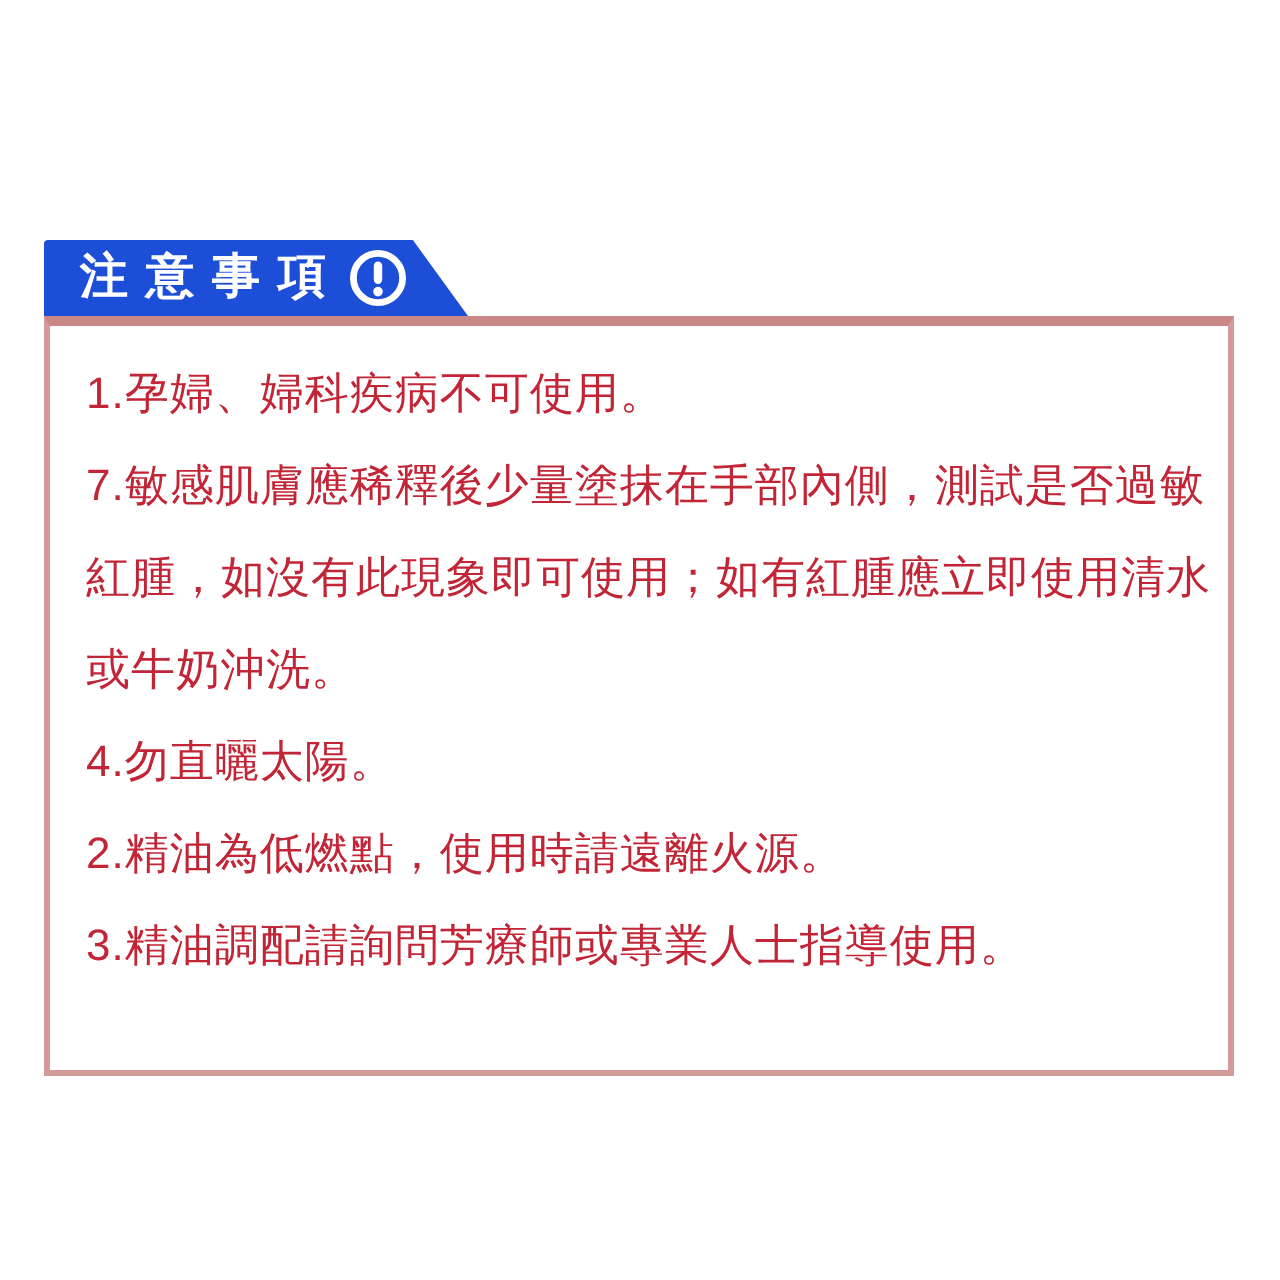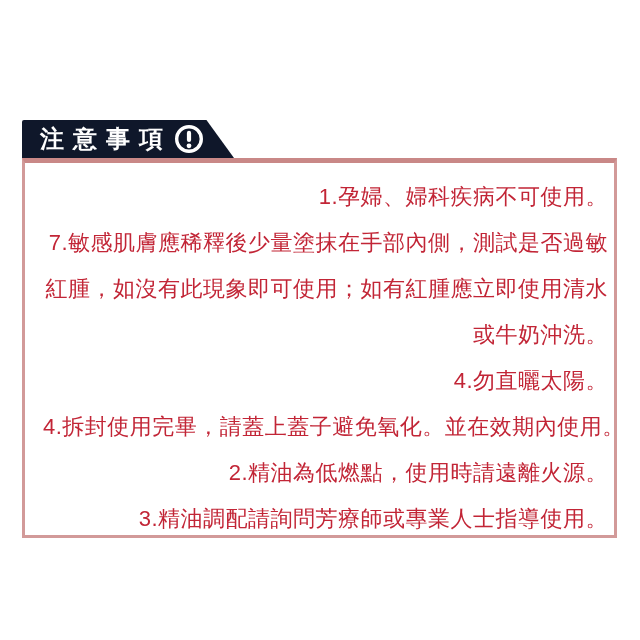--- a/index.html
+++ b/index.html
@@ -15,21 +15,21 @@
     background: #ffffff;
     overflow: hidden;
   }
   
   .banner-tab {
     position: absolute;
     left: 22px;
     top: 120px;
     width: 212px;
     height: 38px;
-    background: #0f172a;
+    background: #1d4ed8;
     clip-path: polygon(0 0, 87% 0, 100% 100%, 0 100%);
     border-radius: 2px 0 0 0;
     display: flex;
     align-items: center;
   }
   .banner-title {
     color: #ffffff;
     font-size: 24px;
     font-weight: bold;
     letter-spacing: 9px;
@@ -48,21 +48,20 @@
     position: absolute;
     left: 22px;
     top: 158px;
     width: 595px;
     height: 380px;
     box-sizing: border-box;
     background: #ffffff;
     border: 3px solid #d29a99;
     border-top: 5px solid #c98887;
     padding: 11px 6px 0 18px;
-    text-align: right;
   }
   .notice-line {
     color: #c22536;
     font-size: 22px;
     font-weight: 500;
     line-height: 46px;
     white-space: nowrap;
     letter-spacing: 0.5px;
   }
 </style>
@@ -79,18 +78,17 @@
       <circle cx="15" cy="21.8" r="2.4" fill="#ffffff"></circle>
     </svg>
   </div>
 
   <div class="notice-box">
     <div class="notice-line">1.孕婦、婦科疾病不可使用。</div>
     <div class="notice-line">7.敏感肌膚應稀釋後少量塗抹在手部內側，測試是否過敏</div>
     <div class="notice-line">紅腫，如沒有此現象即可使用；如有紅腫應立即使用清水</div>
     <div class="notice-line">或牛奶沖洗。</div>
     <div class="notice-line">4.勿直曬太陽。</div>
-    <div class="notice-line">4.拆封使用完畢，請蓋上蓋子避免氧化。並在效期內使用。</div>
     <div class="notice-line">2.精油為低燃點，使用時請遠離火源。</div>
     <div class="notice-line">3.精油調配請詢問芳療師或專業人士指導使用。</div>
   </div>
 
 </div>
 
 </body></html>

